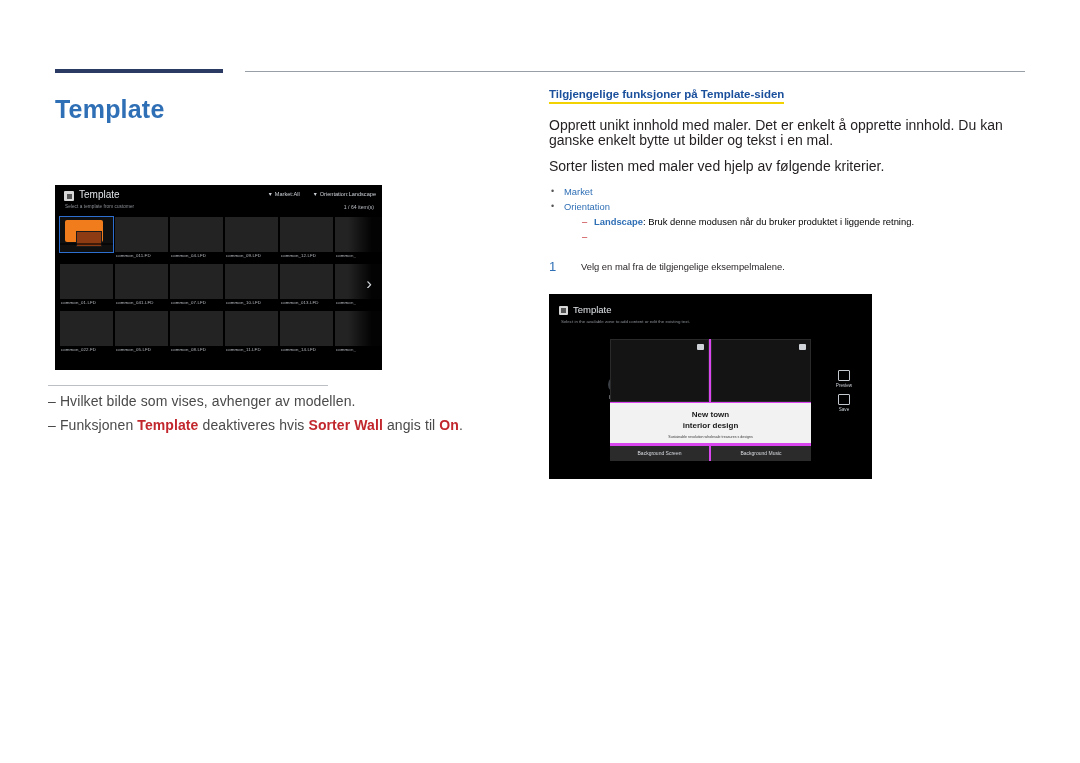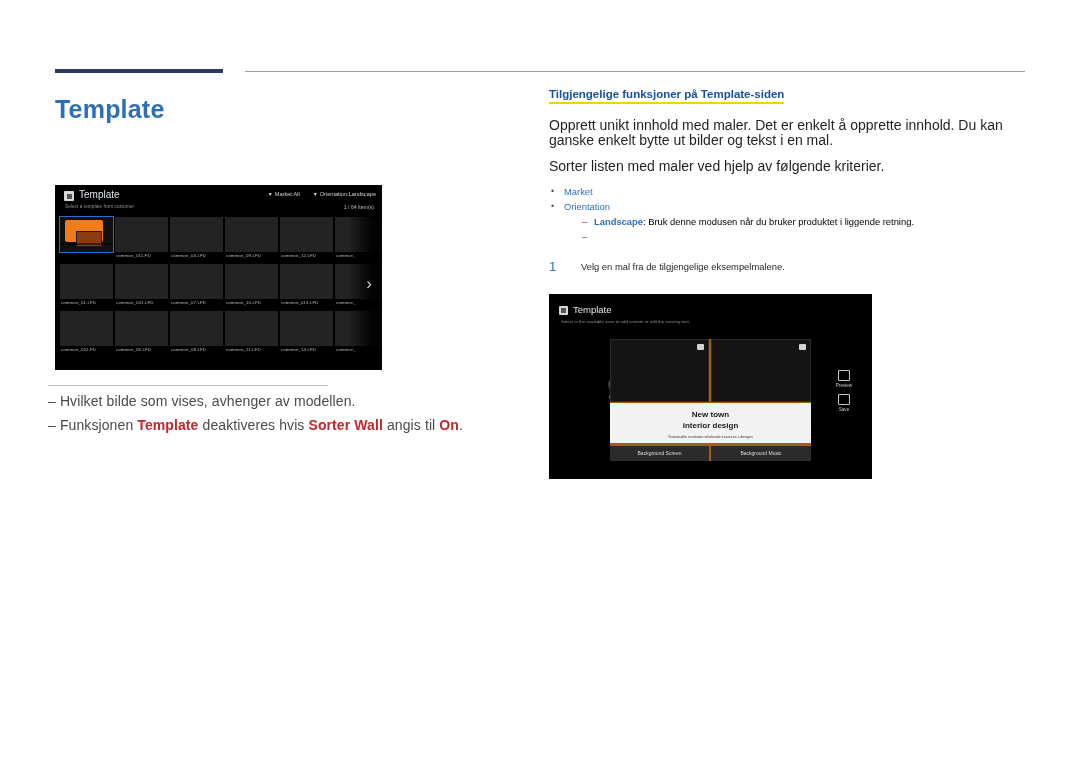--- a/index.html
+++ b/index.html
@@ -364,21 +364,21 @@
     top: 25px;
     font-size: 4.4px;
     color: #8b9096;
   }
   .s2-stage {
     position: absolute;
     left: 61px;
     top: 45px;
     width: 201px;
     height: 122px;
-    background: #a16207;
+    background: #d946ef;
   }
   .s2-img-l {
     position: absolute;
     left: 0;
     top: 0;
     width: 99px;
     height: 63px;
     background: #141414;
     border: 1px solid #2a2a2a;
     box-sizing: border-box;

